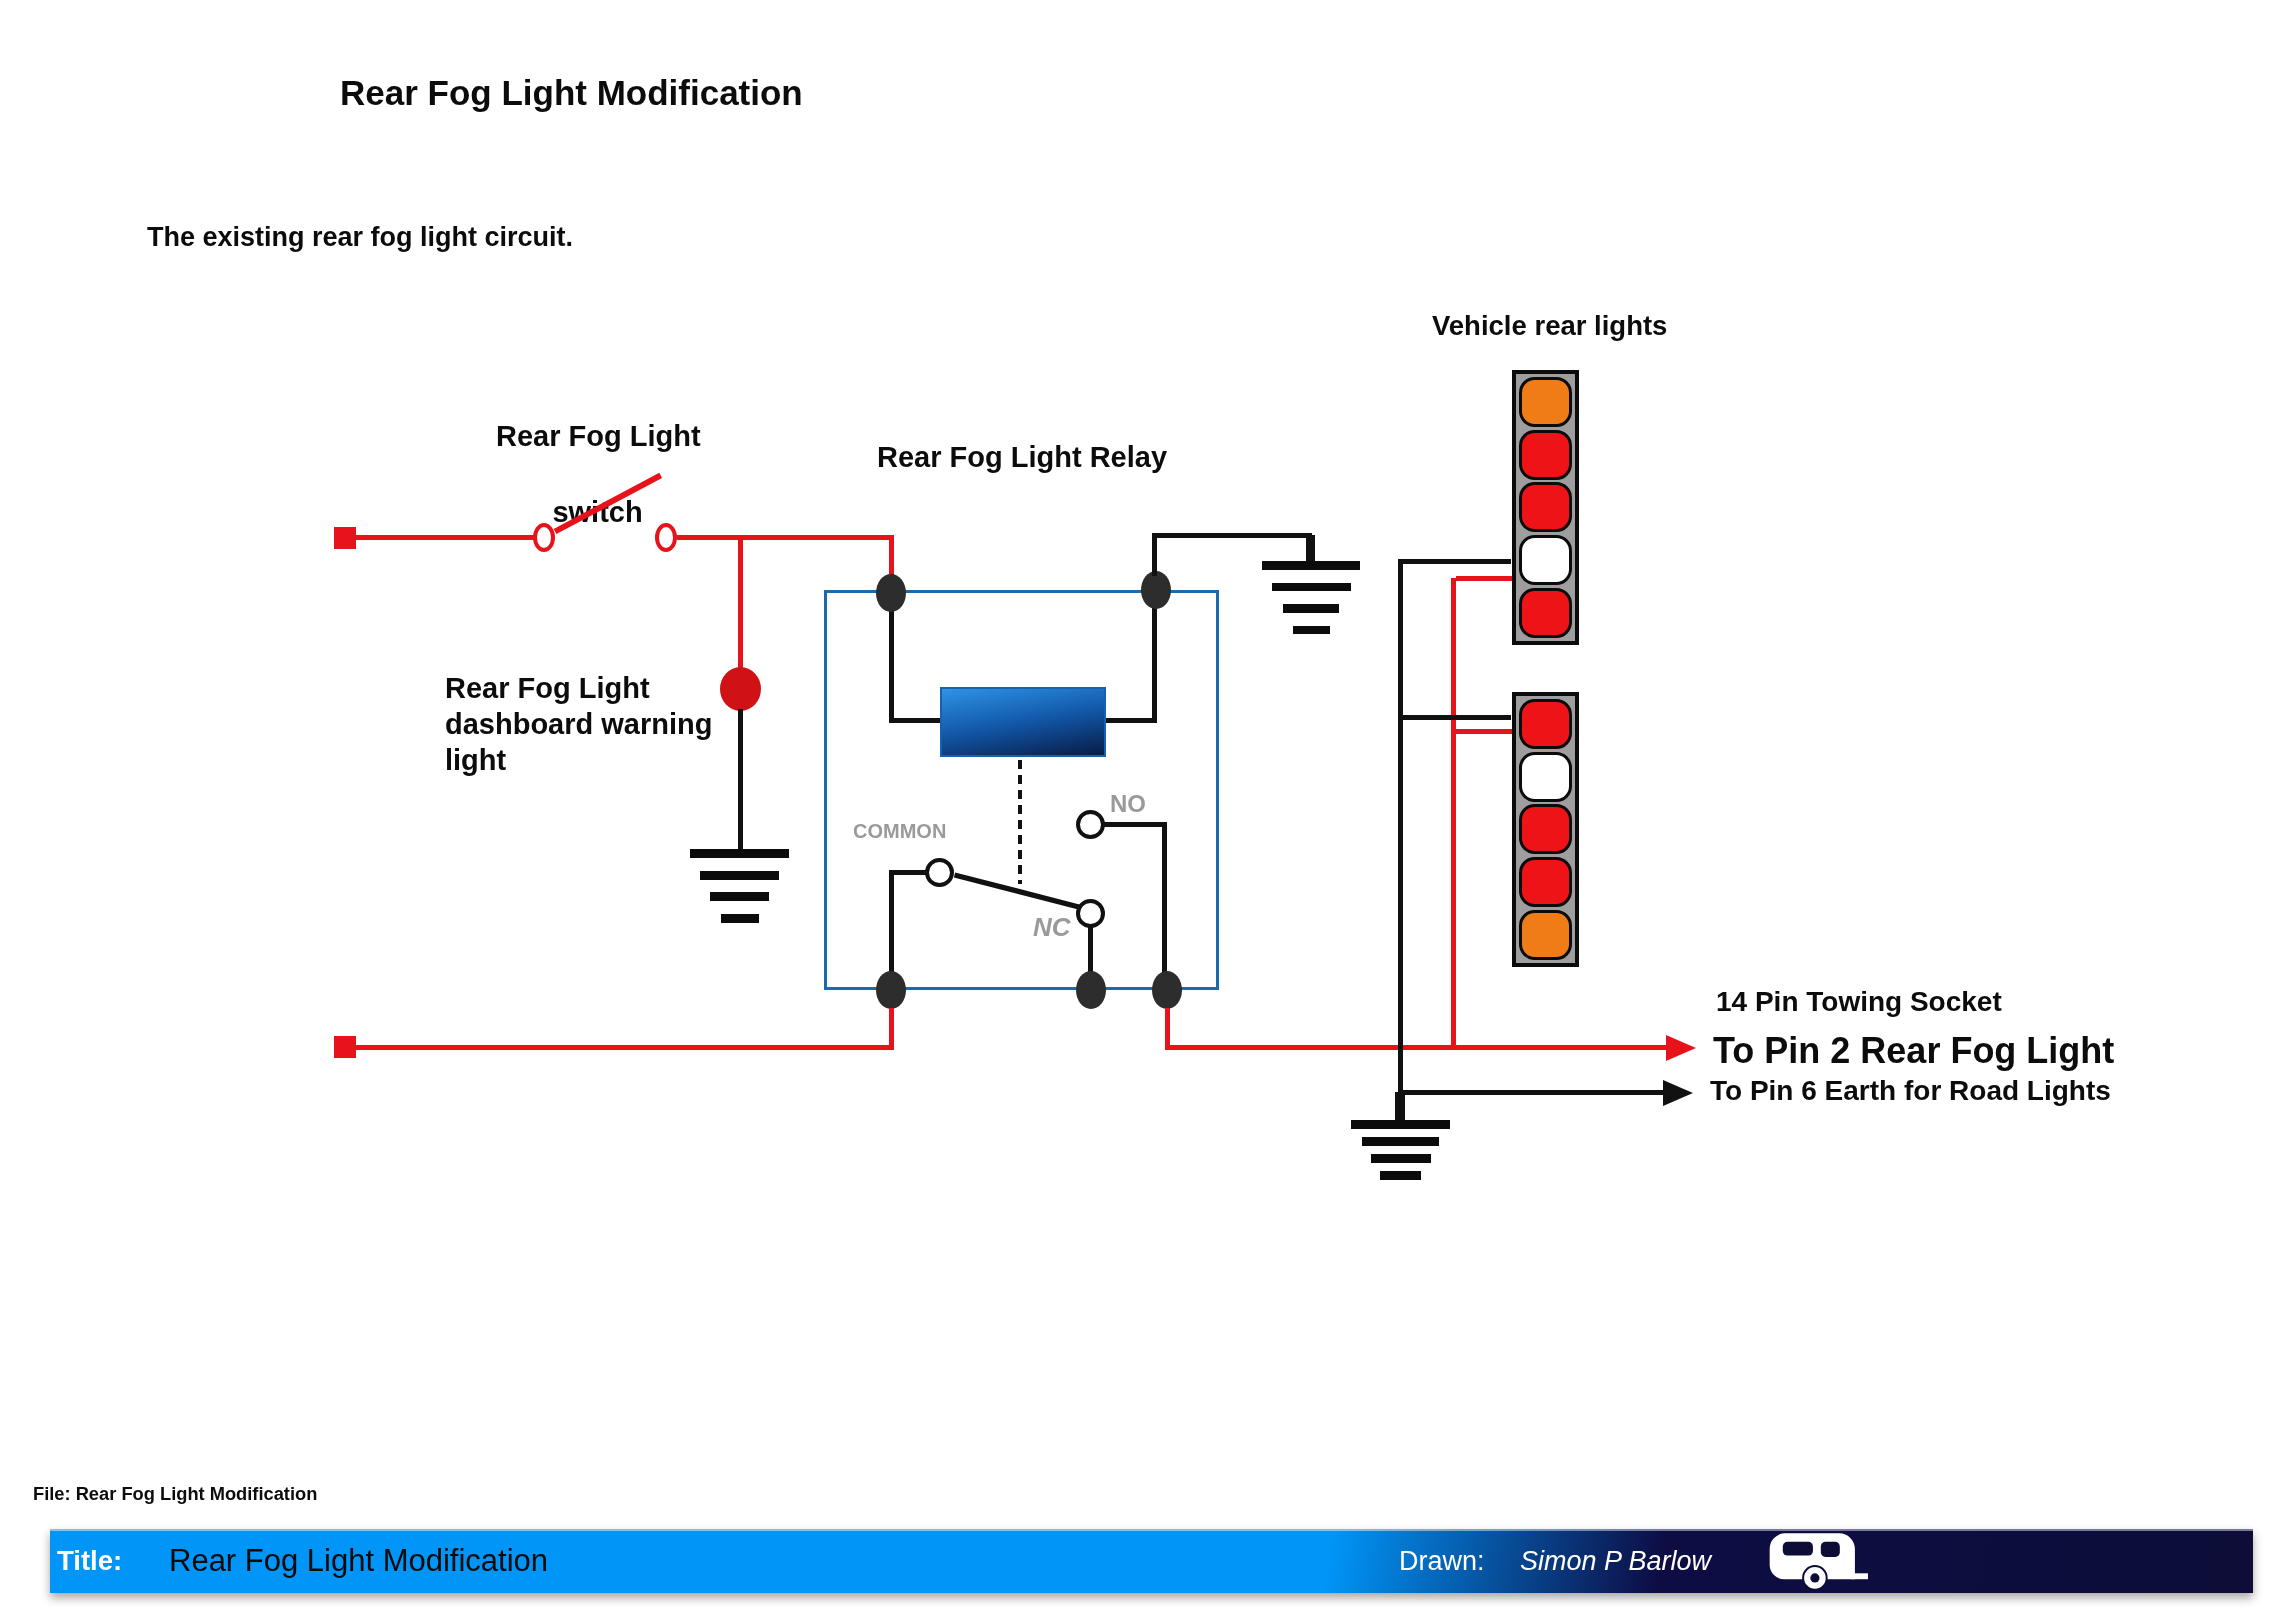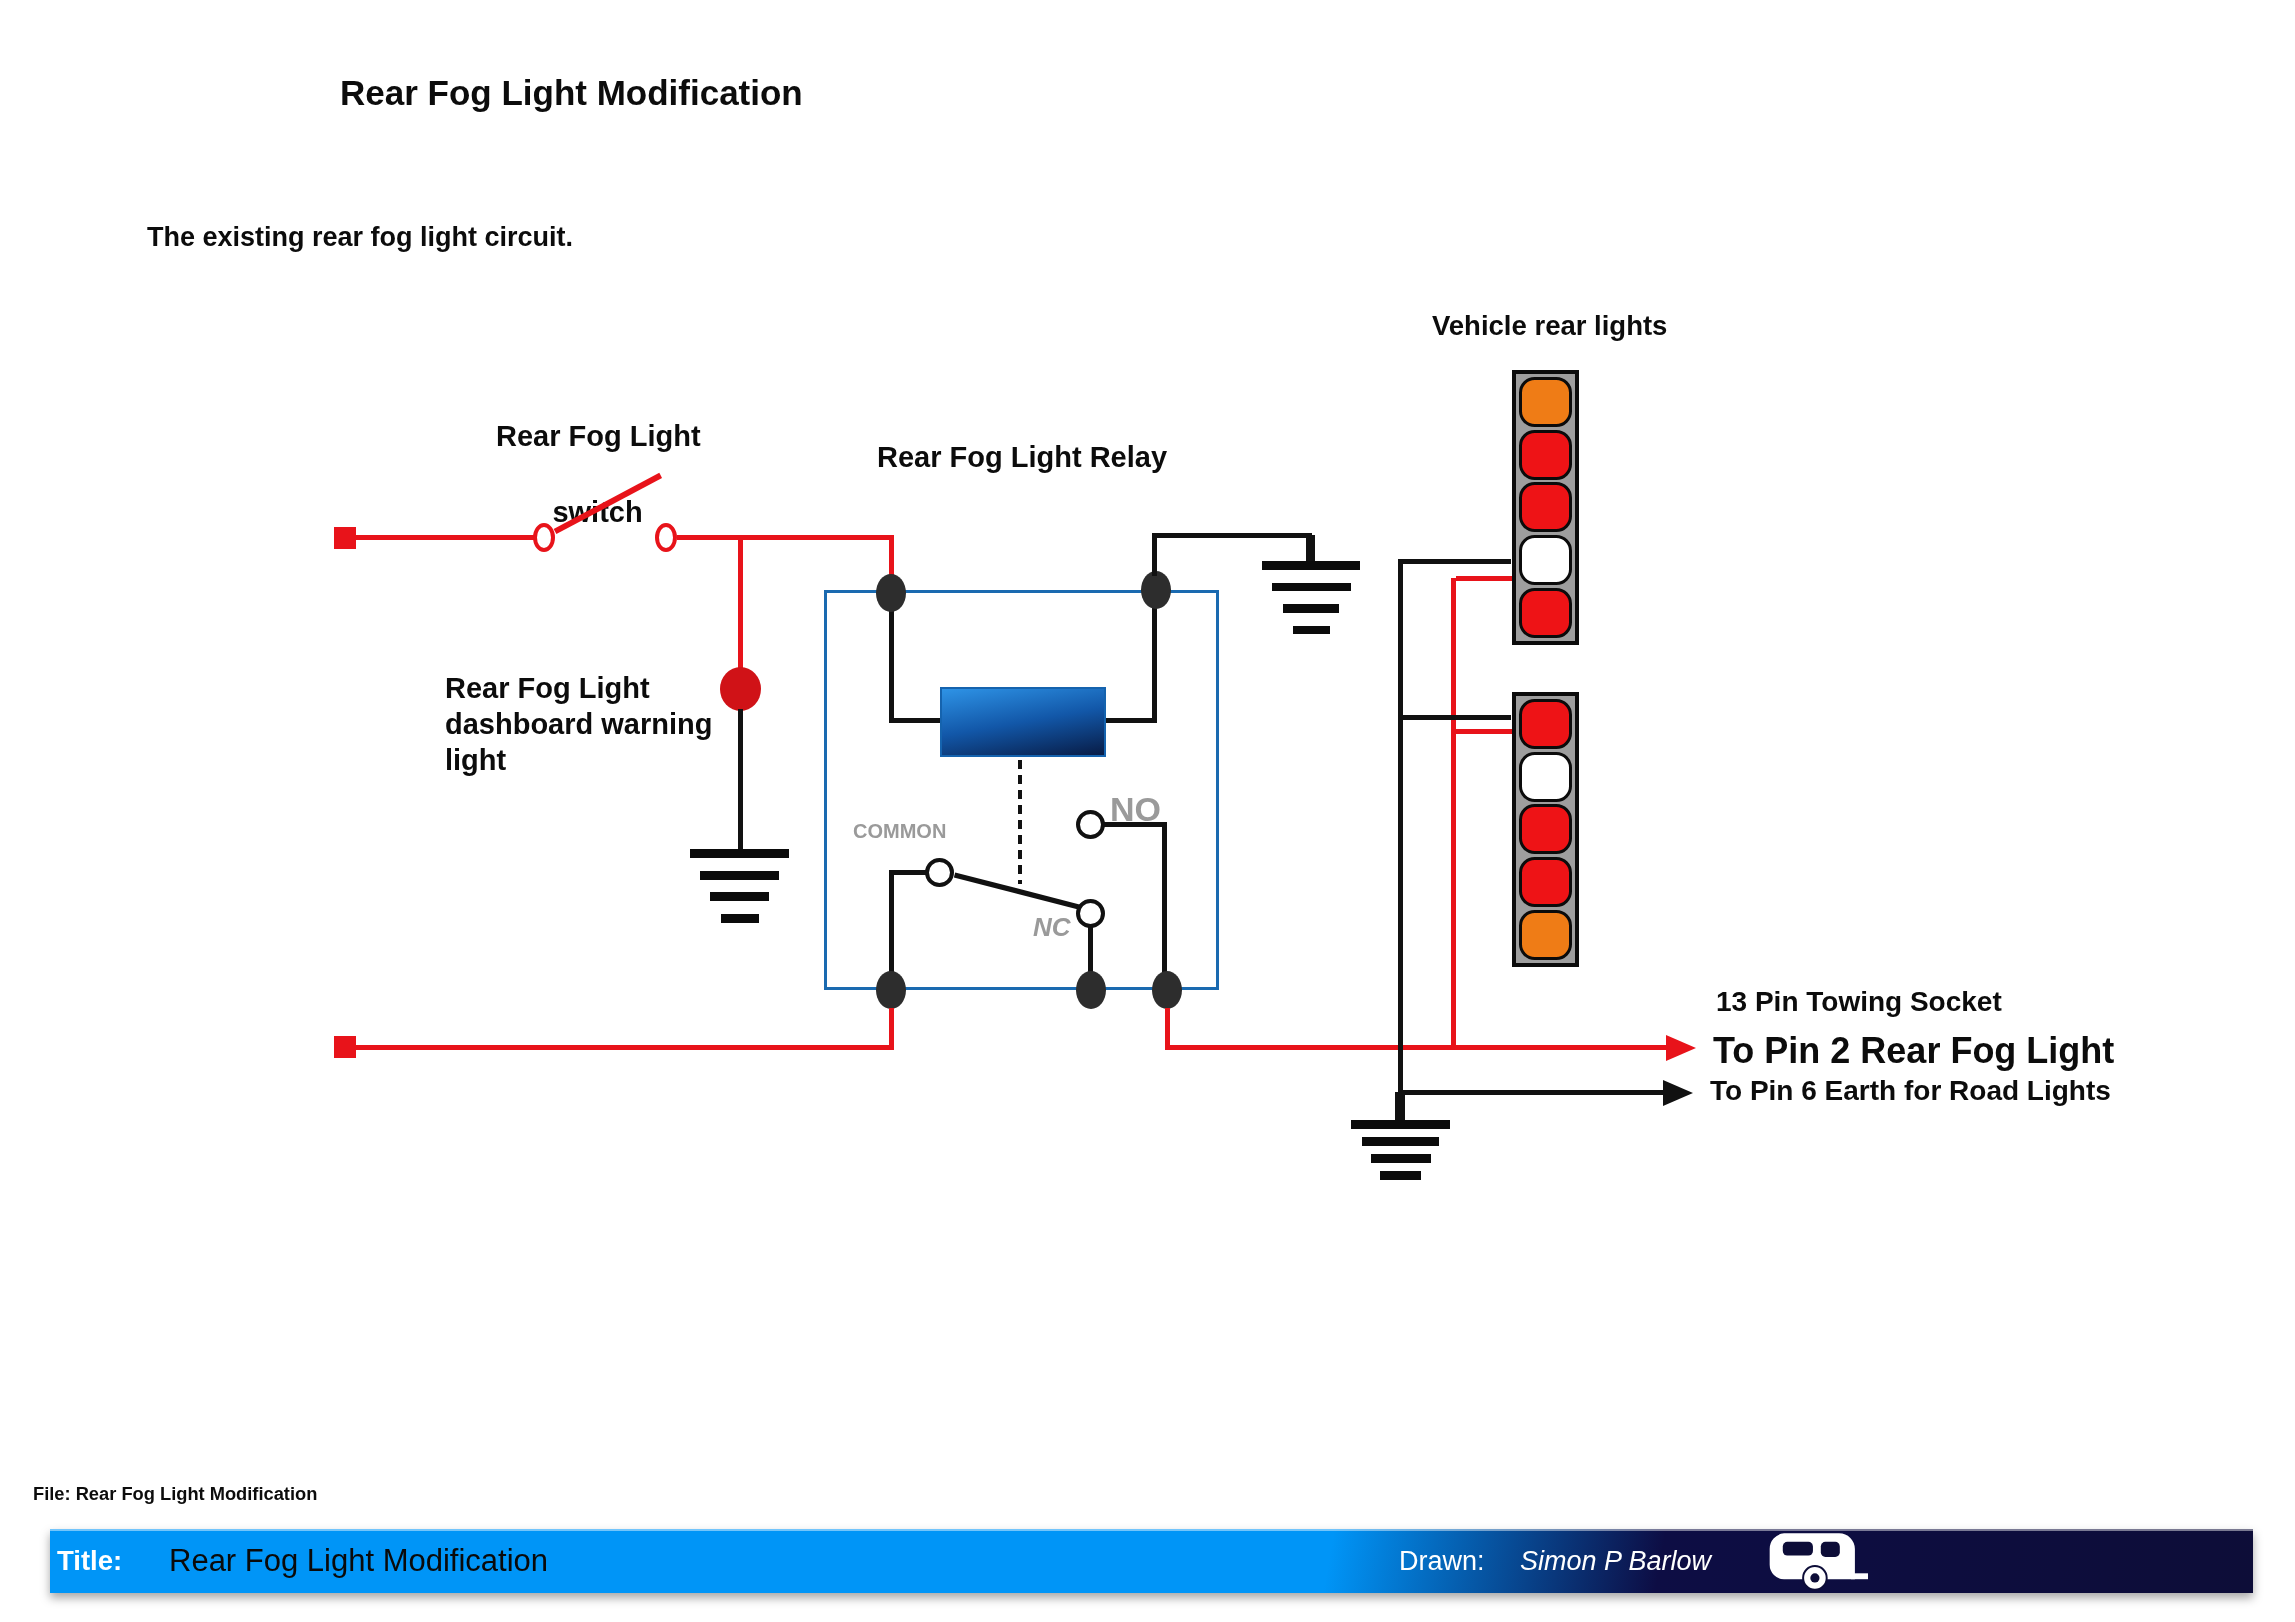--- a/index.html
+++ b/index.html
@@ -96,21 +96,21 @@
   <div class="wire blk" style="left:1162px;top:822px;width:5.2px;height:168px;"></div>
   <div class="wire blk" style="left:1088px;top:927px;width:5.2px;height:63px;"></div>
   <svg style="left:946px;top:867px;" width="141" height="46" viewBox="0 0 215 70">
     <line x1="13" y1="12" x2="207" y2="62" stroke="#111" stroke-width="8"></line>
   </svg>
 
   <div class="contact" style="left:925px;top:858px;"></div>
   <div class="contact" style="left:1076px;top:810px;"></div>
   <div class="contact" style="left:1076px;top:899px;"></div>
   <div class="txt graylbl" style="left:853px;top:820px;font-size:20px;">COMMON</div>
-  <div class="txt graylbl" style="left:1110px;top:790px;font-size:34px;">NO</div>
+  <div class="txt graylbl" style="left:1110px;top:790px;font-size:24px;">NO</div>
   <div class="txt graylbl" style="left:1033px;top:912px;font-size:26px;font-style:italic;">NC</div>
 
   <div class="terminal" style="left:876px;top:574px;"></div>
   <div class="terminal" style="left:1141px;top:571px;"></div>
   <div class="terminal" style="left:876px;top:971px;"></div>
   <div class="terminal" style="left:1076px;top:971px;"></div>
   <div class="terminal" style="left:1152px;top:971px;"></div>
 
   <div class="wire blk" style="left:1152px;top:535px;width:4.6px;height:41px;"></div>
   <div class="wire blk" style="left:1152px;top:533px;width:160px;height:4.6px;"></div>
@@ -153,21 +153,21 @@
       <div class="light" style="background: rgb(238, 19, 22);"></div>
     </div>
   <div class="cluster" style="top:692px;">
       <div class="light" style="background: rgb(238, 19, 22);"></div>
       <div class="light" style="background: rgb(255, 255, 255);"></div>
       <div class="light" style="background: rgb(238, 19, 22);"></div>
       <div class="light" style="background: rgb(238, 19, 22);"></div>
       <div class="light" style="background: rgb(239, 124, 22);"></div>
     </div>
 
-  <div class="txt" style="left:1716px;top:986px;font-size:28px;">13 Pin Towing Socket</div>
+  <div class="txt" style="left:1716px;top:986px;font-size:28px;">14 Pin Towing Socket</div>
   <div class="txt" style="left:1713px;top:1030px;font-size:36px;">To Pin 2 Rear Fog Light</div>
   <div class="txt" style="left:1710px;top:1075px;font-size:28px;">To Pin 6 Earth for Road Lights</div>
 
   <div class="txt" style="left:33px;top:1483px;font-size:18.3px;">File: Rear Fog Light Modification</div>
 
   <div id="titlebar">
     <span class="btxt" style="left:7px;font-size:27.5px;color:#ffffff;">Title:</span>
     <span class="btxt" style="left:119px;font-size:31px;color:#0a0a0a;font-weight:400;">Rear Fog Light Modification</span>
     <span class="btxt" style="left:1349px;font-size:27px;color:#ffffff;font-weight:400;">Drawn:</span>
     <span class="btxt" style="left:1470px;font-size:27px;color:#ffffff;font-style:italic;font-weight:400;">Simon P Barlow</span>

